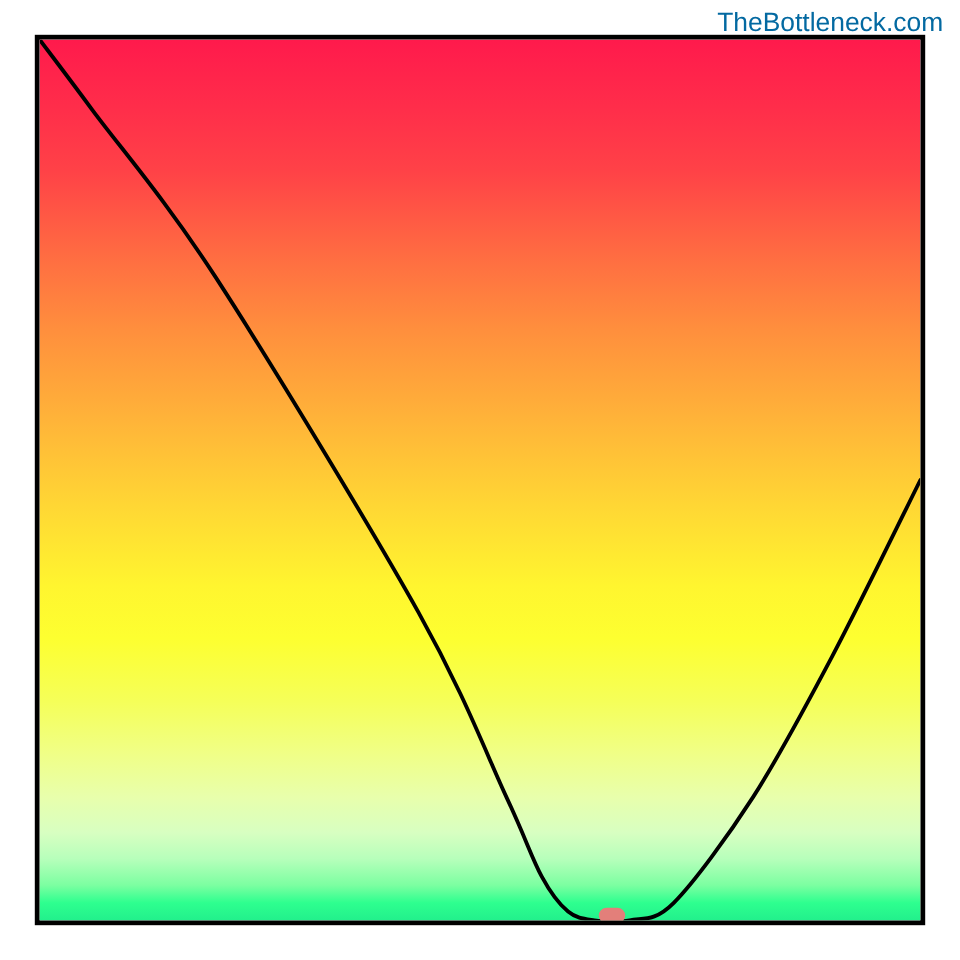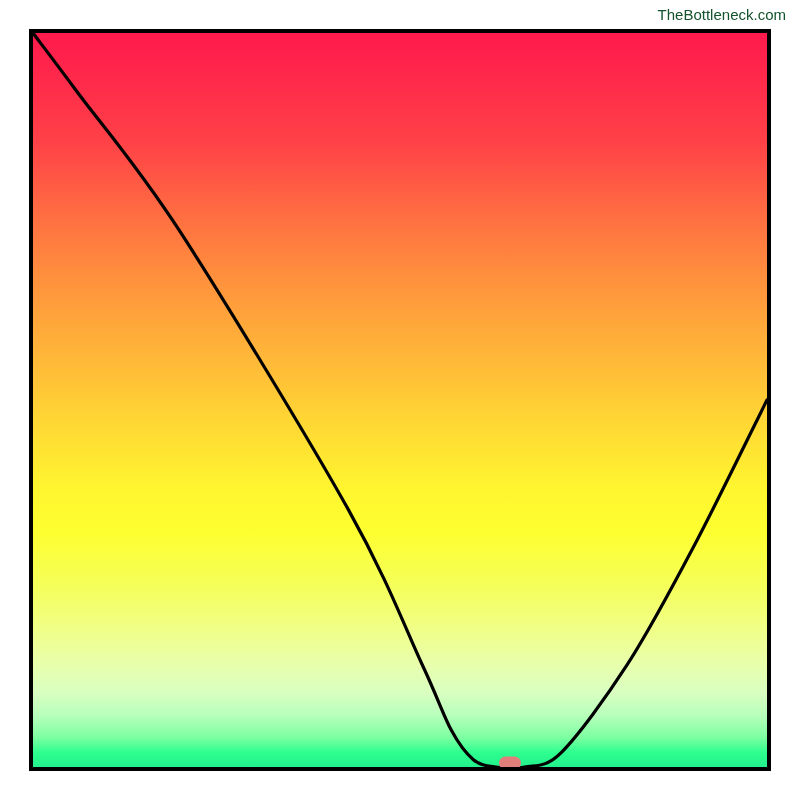--- a/index.html
+++ b/index.html
@@ -1,22 +1,22 @@
 <!DOCTYPE html>
 <html><head>
 <meta charset="utf-8">
 <style>
   * { margin: 0; padding: 0; box-sizing: border-box; }
   body { width: 800px; height: 800px; background: #fff; position: relative; font-family: Arial, sans-serif; }
   .watermark {
     position: absolute;
     top: 6px;
     right: 14px;
-    font-size: 15px;
-    color: #14532d;
+    font-size: 22px;
+    color: #0369a1;
     font-weight: 500;
     z-index: 10;
   }
   .frame {
     position: absolute;
     top: 29px;
     left: 29px;
     width: 742px;
     height: 742px;
     border: 4px solid #000;

